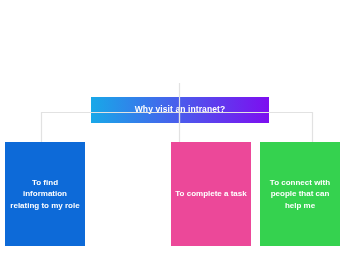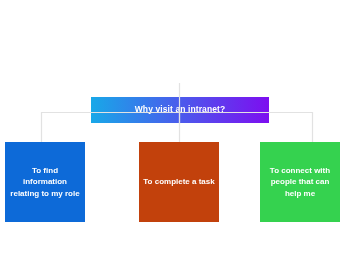--- a/index.html
+++ b/index.html
@@ -50,21 +50,21 @@
     top: 0;
     width: 358px;
     height: 280px;
   }
 
   
   .leaf-node {
     position: absolute;
     top: 142px;
     width: 80px;
-    height: 80px;
+    height: 104px;
     display: flex;
     align-items: center;
     justify-content: center;
     box-sizing: border-box;
     padding: 8px 4px;
   }
   .leaf-label {
     color: #ffffff;
     font-size: 8px;
     font-weight: bold;
@@ -91,21 +91,21 @@
       <line id="drop-left" x1="41.5" y1="112" x2="41.5" y2="142"></line>
       <line id="drop-center" x1="179.5" y1="112" x2="179.5" y2="142"></line>
       <line id="drop-right" x1="312.5" y1="112" x2="312.5" y2="142"></line>
     </g>
   </svg>
 
   <div class="leaf-node" id="leaf-0" style="background: rgb(13, 106, 216);">
     <span class="leaf-label" style="color: rgb(255, 255, 255);">To find information relating to my role</span>
   </div>
 
-  <div class="leaf-node" id="leaf-1" style="background: #c2410c;">
+  <div class="leaf-node" id="leaf-1" style="background: #ec4899; margin-left: 32px;">
     <span class="leaf-label" style="color: rgb(255, 255, 255);">To complete a task</span>
   </div>
 
   <div class="leaf-node" id="leaf-2" style="background: rgb(53, 210, 79);">
     <span class="leaf-label" style="color: rgb(255, 255, 255);">To connect with people that can help me</span>
   </div>
 
 </div>
 
 </body></html>

